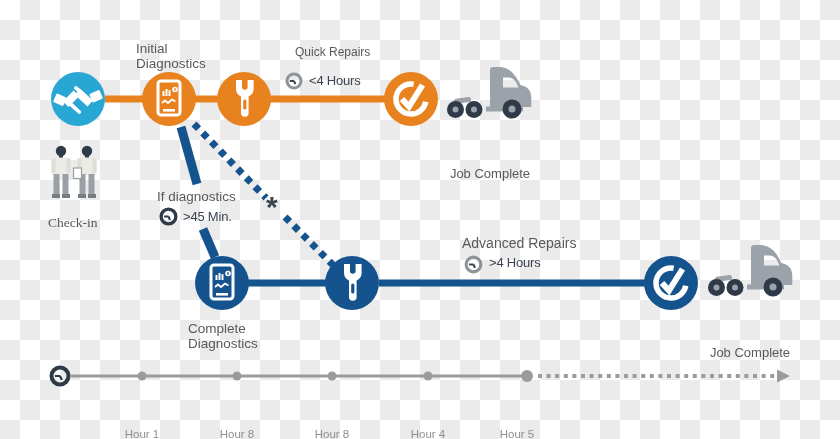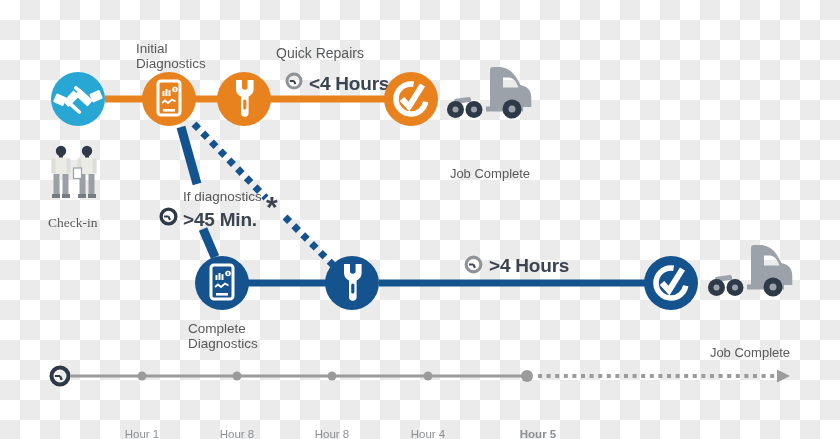--- a/index.html
+++ b/index.html
@@ -13,21 +13,21 @@
     background-position:0 0,20px 20px;
     font-family:"Liberation Sans",sans-serif;
   }
   #wires{position:absolute;left:0;top:0;}
   .node{position:absolute;width:54px;height:54px;border-radius:50%;
     display:flex;align-items:center;justify-content:center;}
   .node.orange{background:#E8821F;}
   .node.blue{background:#15538E;}
   .node.teal{background:#29A7D4;}
   .lbl{position:absolute;font-size:13.5px;line-height:1.13;color:#58595B;}
-  .bold-lbl{position:absolute;font-size:19px;font-weight:700;color:#3B4450;letter-spacing:-0.2px;}
+  .bold-lbl{position:absolute;font-size:13px;font-weight:400;color:#3B4450;letter-spacing:-0.2px;}
   .center{text-align:center;margin-top:48px;}
   .hour{position:absolute;top:387px;width:60px;text-align:center;font-size:11.5px;color:#8D9093;margin-top:41px;}
   .asterisk{position:absolute;font-size:30px;font-weight:700;color:#3B4450;line-height:1;}
   .iconbox{position:absolute;}
 </style>
 </head>
 <body>
 
 <div id="canvas">
 
@@ -117,21 +117,21 @@
     </svg>
   </div>
   <div class="lbl" style="left:136px;top:33px;width:80px;margin-top:8px;">Initial Diagnostics</div>
 
   <div class="node orange" style="left:217px;top:72px;">
     <svg width="54" height="54" viewBox="0 0 54 54">
       <path fill="#fff" fill-rule="evenodd" d="M19,8 L25,8 L25,15 A2.8,2.8 0 0 0 30.6,15 L30.6,8 L36.6,8 L36.6,17.5 A8.5,8.5 0 0 1 31.6,24.5 L31.6,41 A3.8,3.8 0 0 1 24,41 L24,24.5 A8.5,8.5 0 0 1 19,17.5 Z M26.2,29 A1.6,1.6 0 0 1 29.4,29 L29.4,36 A1.6,1.6 0 0 1 26.2,36 Z"></path>
     </svg>
   </div>
 
-  <div class="lbl" style="left:276px;top:46px;font-size:14px;">Quick Repairs</div>
+  <div class="lbl" style="left:295px;top:46px;font-size:12px;">Quick Repairs</div>
   <svg class="iconbox" style="left:284px;top:71px;" width="20" height="20" viewBox="0 0 20 20">
     <circle cx="10" cy="10" r="7" fill="none" stroke="#8E9398" stroke-width="3"></circle>
     <path d="M10,10 L5.8,10 M10,10 L11.4,13.2" stroke="#3B4450" stroke-width="2" fill="none"></path>
   </svg>
   <div class="bold-lbl" style="left:309px;top:73px;">&lt;4 Hours</div>
 
   <div class="node orange" style="left:384px;top:72px;">
     <svg width="54" height="54" viewBox="0 0 54 54">
       <circle cx="27" cy="27" r="15" fill="none" stroke="#fff" stroke-width="5.5" stroke-dasharray="70.7 23.5" stroke-dashoffset="-26.2" transform="rotate(-90 27 27)"></circle>
       <path d="M18,27 L25,34.5 L38.5,13" fill="none" stroke="#fff" stroke-width="6"></path>
@@ -144,21 +144,21 @@
     <rect x="8" y="41" width="17" height="5" rx="2" fill="#9CA2A9" transform="rotate(-8 16 43)"></rect>
     <circle cx="9.5" cy="52.5" r="8.5" fill="#2E3A47"></circle>
       <circle cx="9.5" cy="52.5" r="3" fill="#9CA2A9"></circle>
     <circle cx="28" cy="52.5" r="8.5" fill="#2E3A47"></circle>
       <circle cx="28" cy="52.5" r="3" fill="#9CA2A9"></circle>
     <circle cx="66" cy="52" r="9.5" fill="#2E3A47"></circle>
       <circle cx="66" cy="52" r="3.5" fill="#9CA2A9"></circle>
   </svg>
   <div class="lbl center" style="left:448px;top:119px;width:84px;font-size:13px;">Job Complete</div>
 
-  <div class="lbl" style="left:157px;top:189px;margin-left:26px;">If diagnostics</div>
+  <div class="lbl" style="left:157px;top:189px;">If diagnostics</div>
   <svg class="iconbox" style="left:158px;top:206px;" width="21" height="21" viewBox="0 0 20 20">
     <circle cx="10" cy="10" r="7" fill="none" stroke="#2E3A47" stroke-width="3.2"></circle>
     <path d="M10,10 L5.8,10 M10,10 L11.4,13.2" stroke="#2E3A47" stroke-width="2" fill="none"></path>
   </svg>
   <div class="bold-lbl" style="left:183px;top:209px;">&gt;45 Min.</div>
   <div class="asterisk" style="left:266px;top:192px;">*</div>
 
   <div class="node blue" style="left:195px;top:256px;">
     <svg width="54" height="54" viewBox="0 0 54 54">
       <rect x="16" y="9" width="22" height="34" rx="3" fill="none" stroke="#fff" stroke-width="3"></rect>
@@ -172,20 +172,21 @@
     </svg>
   </div>
   <div class="lbl" style="left:188px;top:321px;width:86px;">Complete Diagnostics</div>
 
   <div class="node blue" style="left:325px;top:256px;">
     <svg width="54" height="54" viewBox="0 0 54 54">
       <path fill="#fff" fill-rule="evenodd" d="M19,8 L25,8 L25,15 A2.8,2.8 0 0 0 30.6,15 L30.6,8 L36.6,8 L36.6,17.5 A8.5,8.5 0 0 1 31.6,24.5 L31.6,41 A3.8,3.8 0 0 1 24,41 L24,24.5 A8.5,8.5 0 0 1 19,17.5 Z M26.2,29 A1.6,1.6 0 0 1 29.4,29 L29.4,36 A1.6,1.6 0 0 1 26.2,36 Z"></path>
     </svg>
   </div>
 
+  <div class="lbl" style="left:462px;top:236px;font-size:14px;">Advanced Repairs</div>
   <svg class="iconbox" style="left:463px;top:254px;" width="21" height="21" viewBox="0 0 20 20">
     <circle cx="10" cy="10" r="7" fill="none" stroke="#8E9398" stroke-width="3"></circle>
     <path d="M10,10 L5.8,10 M10,10 L11.4,13.2" stroke="#3B4450" stroke-width="2" fill="none"></path>
   </svg>
   <div class="bold-lbl" style="left:489px;top:255px;">&gt;4 Hours</div>
 
   <div class="node blue" style="left:644px;top:256px;">
     <svg width="54" height="54" viewBox="0 0 54 54">
       <circle cx="27" cy="27" r="15" fill="none" stroke="#fff" stroke-width="5.5" stroke-dasharray="70.7 23.5" stroke-dashoffset="-26.2" transform="rotate(-90 27 27)"></circle>
       <path d="M18,27 L25,34.5 L38.5,13" fill="none" stroke="#fff" stroke-width="6"></path>
@@ -202,15 +203,15 @@
       <circle cx="28" cy="52.5" r="3" fill="#9CA2A9"></circle>
     <circle cx="66" cy="52" r="9.5" fill="#2E3A47"></circle>
       <circle cx="66" cy="52" r="3.5" fill="#9CA2A9"></circle>
   </svg>
   <div class="lbl center" style="left:708px;top:298px;width:84px;font-size:13px;">Job Complete</div>
 
   <div class="hour" style="left:112px;">Hour 1</div>
   <div class="hour" style="left:207px;">Hour 8</div>
   <div class="hour" style="left:302px;">Hour 8</div>
   <div class="hour" style="left:398px;">Hour 4</div>
-  <div class="hour" style="left:508px;font-weight:bold;">Hour 5</div>
+  <div class="hour" style="left:487px;">Hour 5</div>
 
 </div>
 
 </body></html>

